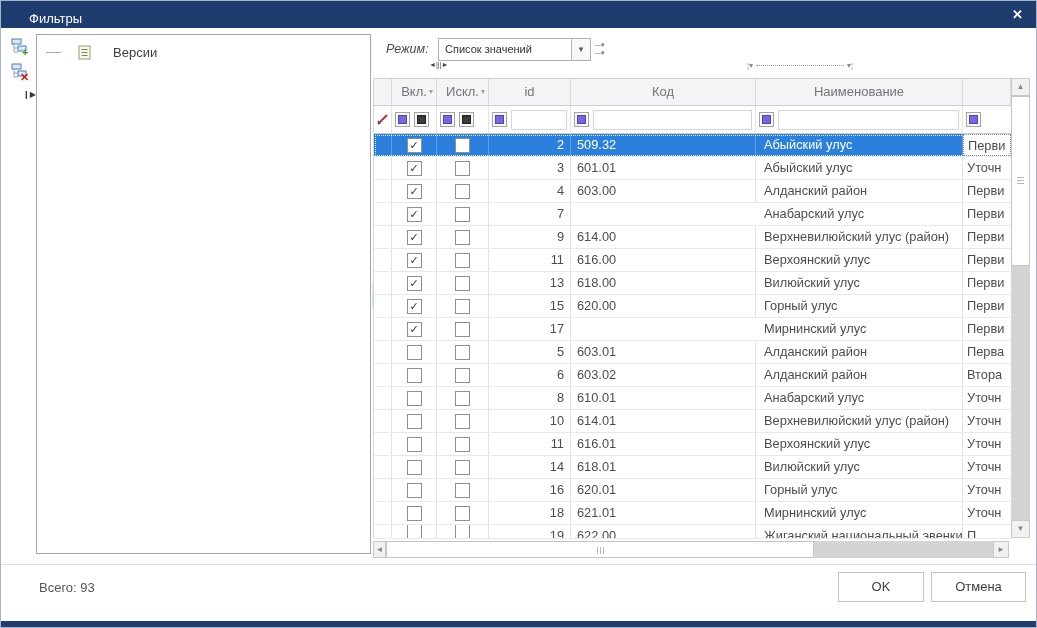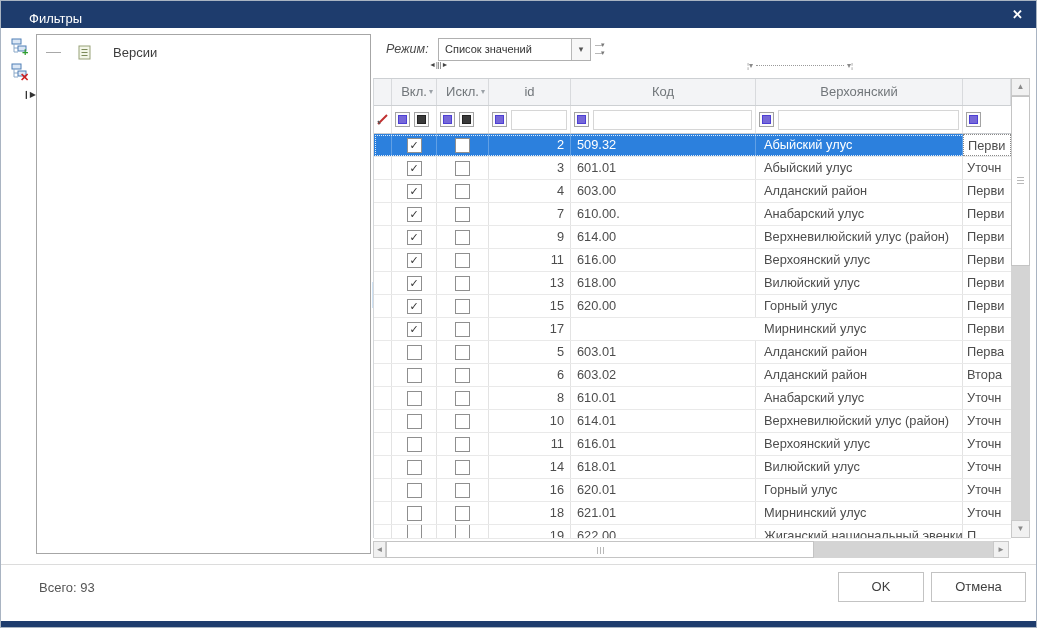--- a/index.html
+++ b/index.html
@@ -169,21 +169,21 @@
       <div class="cell c-vkl">
         <span>Вкл.</span>
         <span class="sort-arrow">▾</span>
       </div>
       <div class="cell c-iskl">
         <span>Искл.</span>
         <span class="sort-arrow">▾</span>
       </div>
       <div class="cell c-id">id</div>
       <div class="cell c-kod">Код</div>
-      <div class="cell c-name">Верхоянский</div>
+      <div class="cell c-name">Наименование</div>
       <div class="cell c-extra"></div>
     </div>
 
     <div class="gfilter">
       <div class="cell c-ind" style="padding-left:2px;">
         <svg width="13" height="13" viewBox="0 0 13 13">
           <line x1="2" y1="11" x2="11" y2="2" stroke="#c03030" stroke-width="2"></line>
           <line x1="2" y1="8" x2="4" y2="11" stroke="#555" stroke-width="1.5"></line>
         </svg>
       </div>
@@ -286,21 +286,20 @@
             <span class="cbwrap">
               <span class="cb">✓</span>
             </span>
           </div>
           <div class="cell c-iskl">
             <span class="cbwrap">
               <span class="cb"></span>
             </span>
           </div>
           <div class="cell c-id cell-id">7</div>
-          <div class="cell c-kod cell-kod">610.00.</div>
           <div class="cell c-name cell-name">Анабарский улус</div>
           <div class="cell c-extra cell-extra">Перви</div>
         </div>
         <div class="grow">
           <div class="cell c-ind"></div>
           <div class="cell c-vkl">
             <span class="cbwrap">
               <span class="cb">✓</span>
             </span>
           </div>

